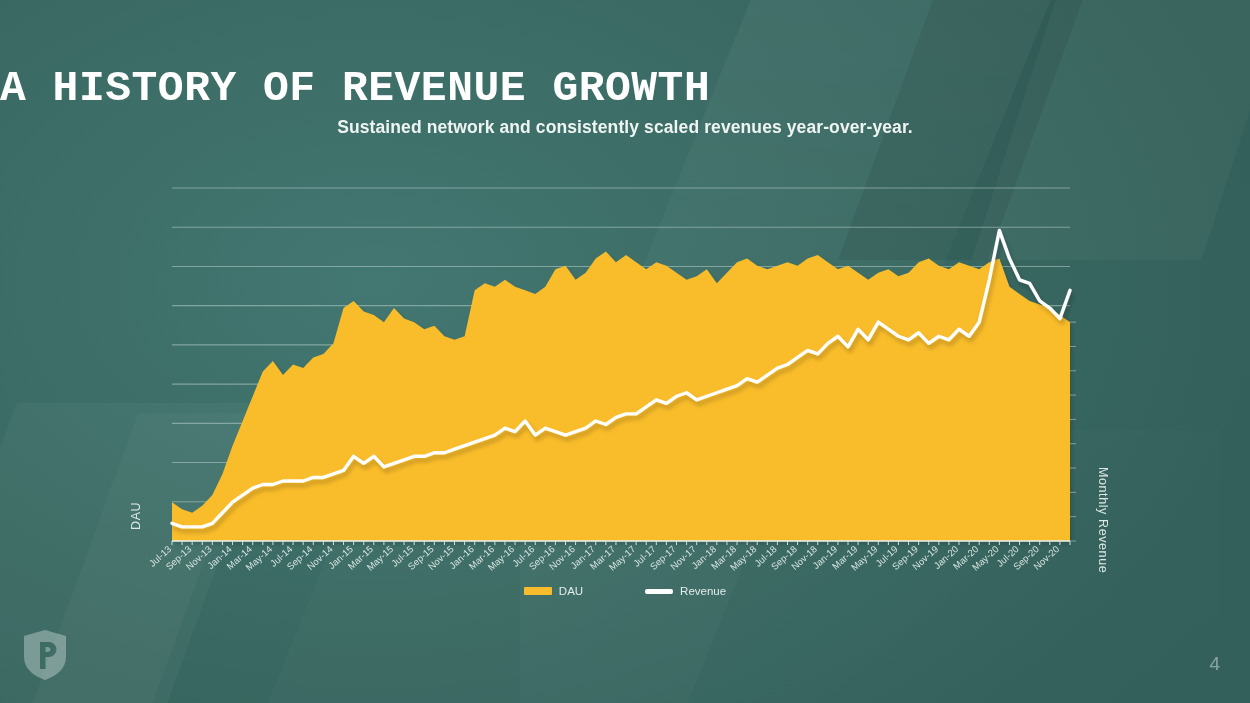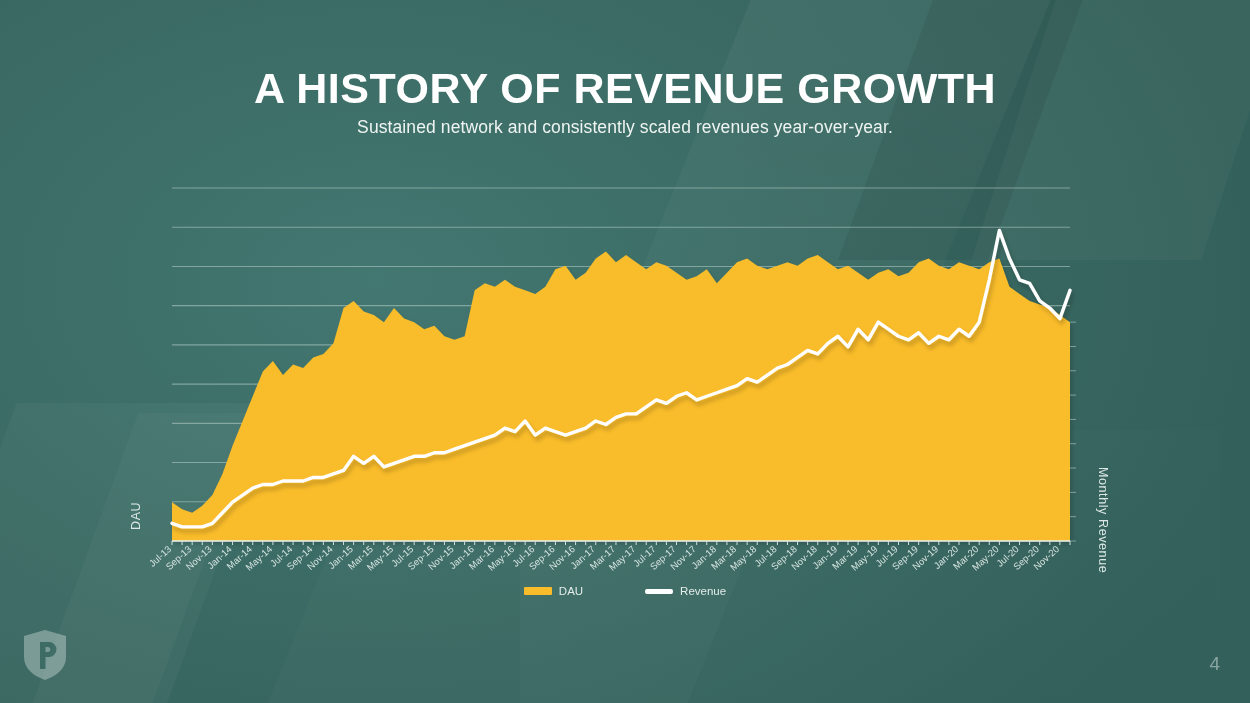--- a/index.html
+++ b/index.html
@@ -27,27 +27,27 @@
   .deco4{bottom:-120px;left:-60px;width:260px;height:420px;
     background:rgba(255,255,255,.035);transform:skewX(-20deg);}
   .deco5{bottom:-140px;left:60px;width:120px;height:430px;
     background:rgba(255,255,255,.03);transform:skewX(-20deg);}
   .deco6{bottom:-160px;left:300px;width:420px;height:480px;
     background:rgba(255,255,255,.022);transform:skewX(-22deg);}
   .deco7{top:430px;left:520px;width:700px;height:300px;
     background:linear-gradient(140deg,rgba(255,255,255,.025),rgba(255,255,255,0));}
 
   #title{
-    position:absolute;top:64px;left:0;right:0;text-align:center;
+    position:absolute;top:64px;left:0;right:0;
     color:#ffffff;font-size:43px;font-weight:bold;letter-spacing:.5px;
-    font-family:Liberation Sans, sans-serif;
+    font-family:Liberation Mono, monospace;
   }
   #subtitle{
     position:absolute;top:117px;left:0;right:0;text-align:center;
-    color:#eef4f2;font-size:17.5px;font-weight:400;letter-spacing:.1px;
+    color:#eef4f2;font-size:17.5px;font-weight:700;letter-spacing:.1px;
   }
 
   #chart-area{position:absolute;left:0;top:160px;width:1250px;height:450px;}
   #chart-svg{display:block;}
 
   .axis-title{
     position:absolute;color:#dce8e6;font-size:12.5px;letter-spacing:.6px;
     white-space:nowrap;
   }
   #y-left-title{left:129px;top:370px;transform:rotate(-90deg);transform-origin:left top;}

